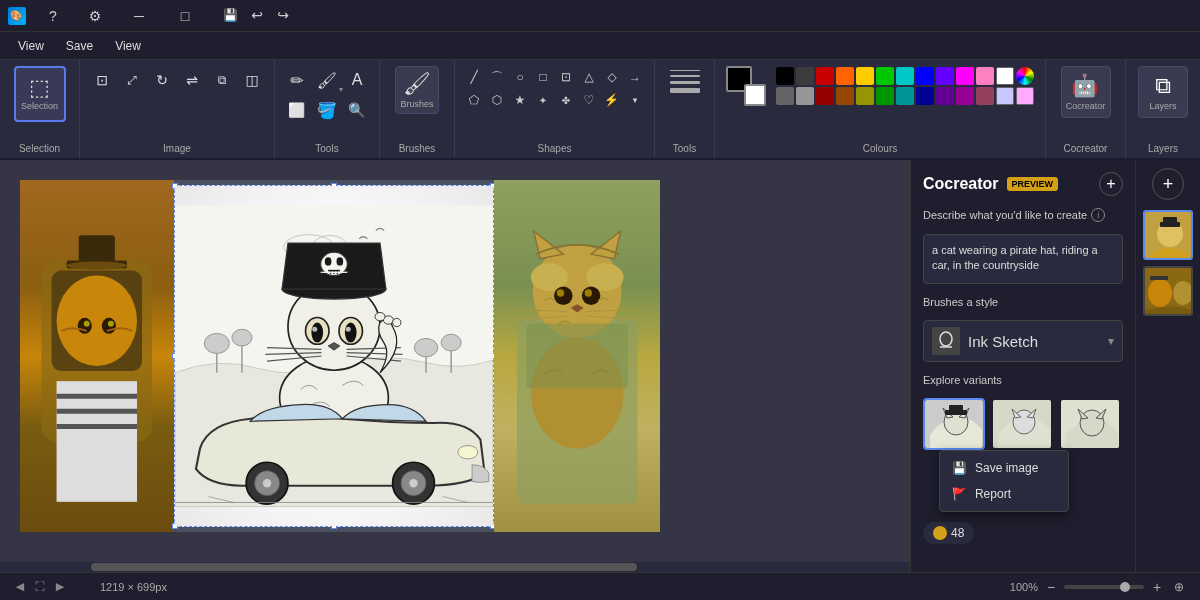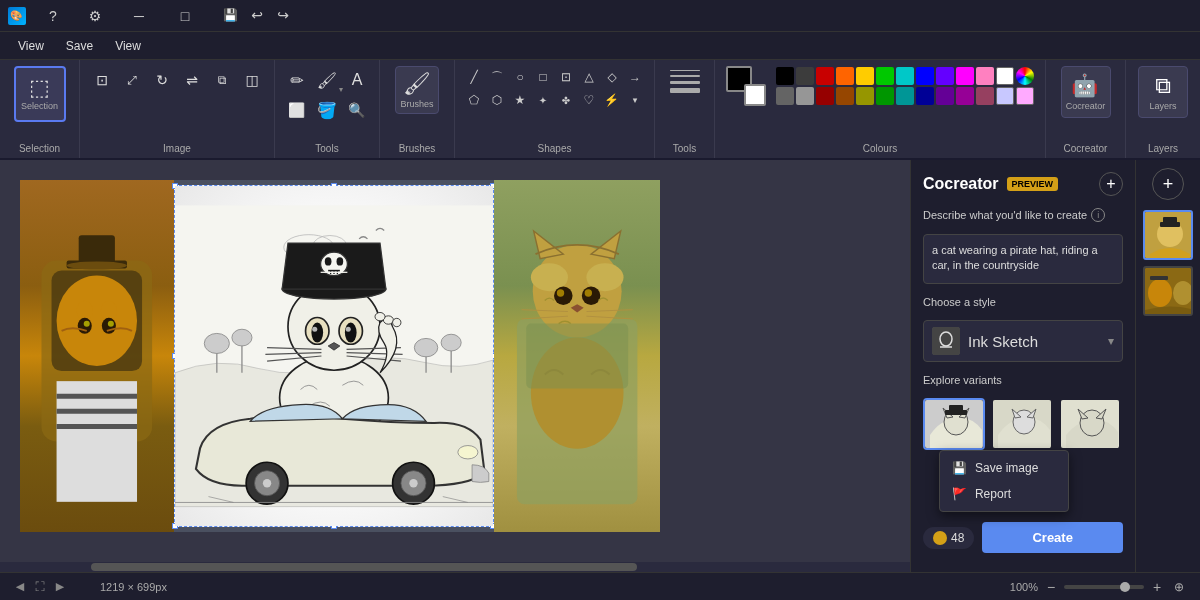--- a/index.html
+++ b/index.html
@@ -837,21 +837,21 @@
       <div class="cc-add-btn">+</div>
     </div>
 
     <div class="cc-desc-label">
       <span>Describe what you'd like to create</span>
       <div class="cc-info-icon">i</div>
     </div>
 
     <div class="cc-textarea">a cat wearing a pirate hat, riding a car, in the countryside</div>
 
-    <div class="cc-style-label">Choose a style</div>
+    <div class="cc-style-label">Brushes a style</div>
 
     <div class="cc-style-selector">
       <div class="cc-style-thumb">
         <svg width="28" height="28" viewBox="0 0 28 28">
           <rect width="28" height="28" fill="#444"></rect>
           <ellipse cx="14" cy="12" rx="6" ry="7" fill="none" stroke="#ddd" stroke-width="1.5"></ellipse>
           <line x1="8" y1="20" x2="20" y2="20" stroke="#ddd" stroke-width="1.5"></line>
         </svg>
       </div>
       <span class="cc-style-name">Ink Sketch</span>
@@ -912,21 +912,20 @@
           <span>Report</span>
         </div>
       </div>
     </div>
 
     <div class="cc-footer" style="margin-top:60px;">
       <div class="cc-credits">
         <div class="cc-coin"></div>
         <span>48</span>
       </div>
-      <div class="cc-create-btn">Create</div>
     </div>
   </div>
 
   <div id="layers-panel">
     <div style="width:32px;height:32px;border-radius:50%;border:1px solid #555;background:transparent;color:#fff;display:flex;align-items:center;justify-content:center;cursor:pointer;font-size:18px;margin-bottom:4px;">+</div>
     <div class="layer-thumb">
       <svg width="50" height="50" viewBox="0 0 50 50">
         <rect width="50" height="50" fill="#c0a040"></rect>
         <ellipse cx="25" cy="22" rx="13" ry="13" fill="#e0c060"></ellipse>
         <rect x="15" y="10" width="20" height="5" fill="#222" rx="1"></rect>

